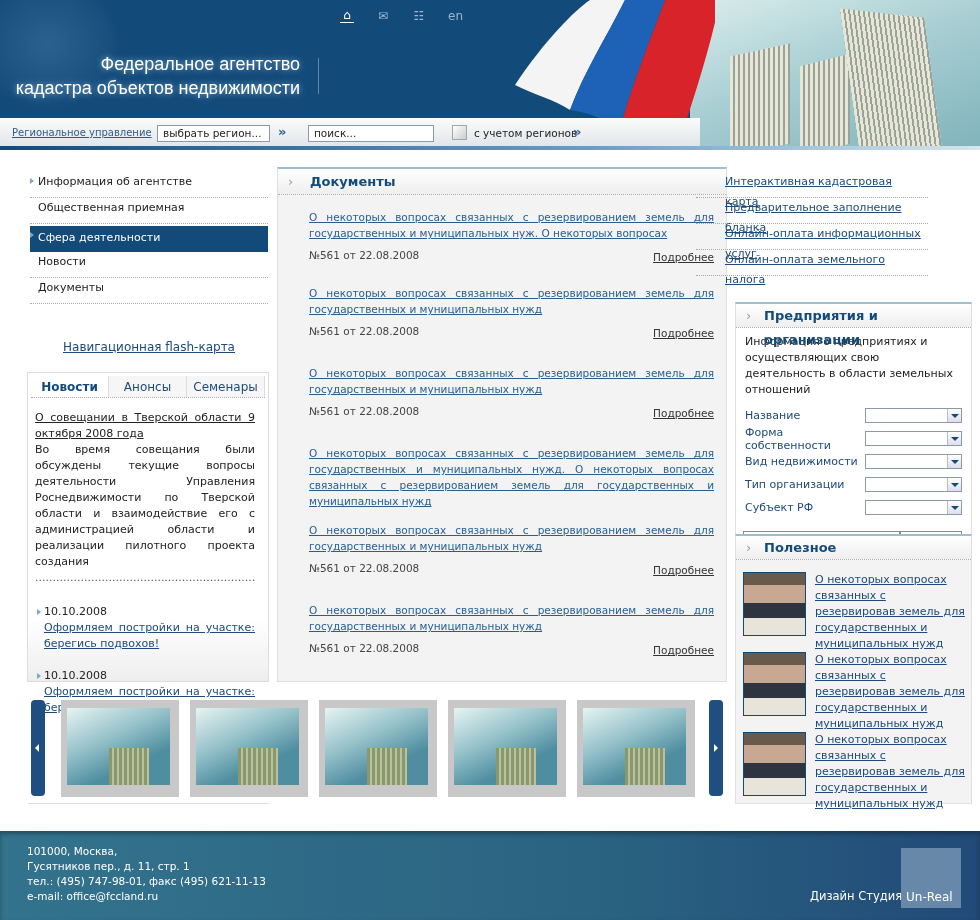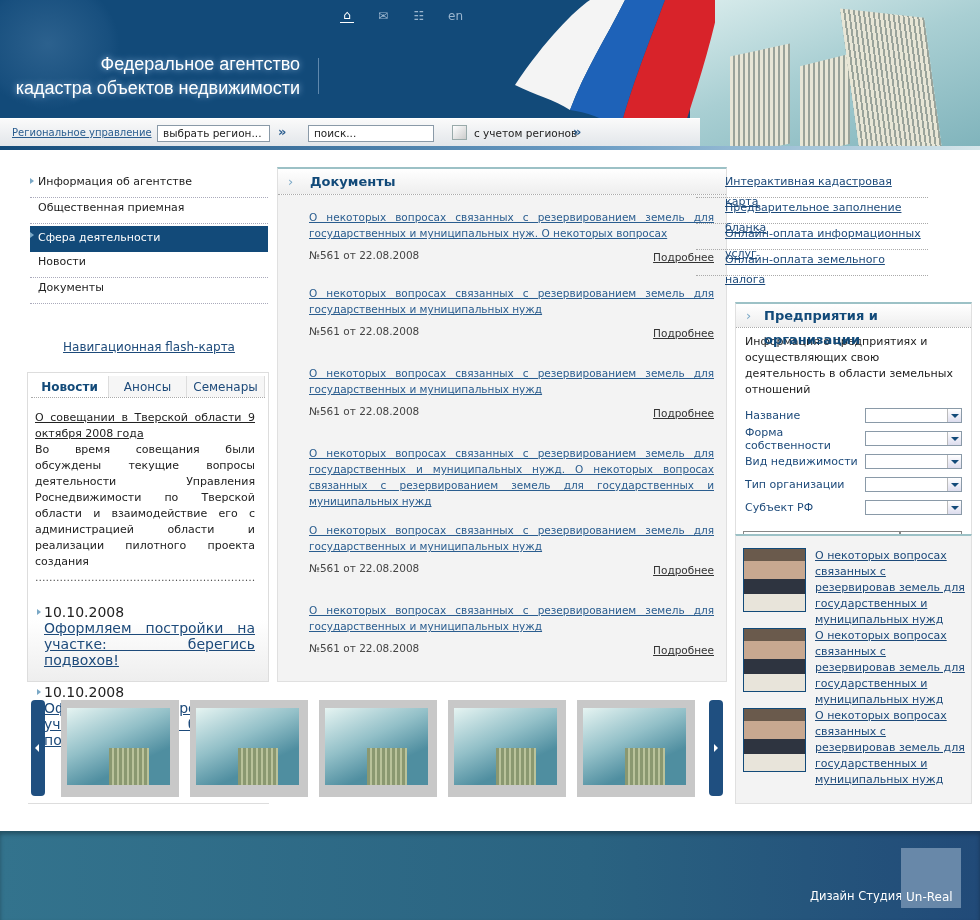--- a/index.html
+++ b/index.html
@@ -31,21 +31,21 @@
 .lnav .it.active{background:#124a79;color:#fff;border-bottom:none;margin-top:2px;height:26px;line-height:24px}
 .lnav .first:before{content:"";position:absolute;left:0;top:6px;border-left:4px solid #7aa8c6;border-top:3px solid transparent;border-bottom:3px solid transparent}
 .flashmap{position:absolute;left:30px;top:340px;width:238px;text-align:center;font-size:12px;color:#1d4a7a}
 .newsbox{position:absolute;left:27px;top:372px;width:242px;height:310px;border:1px solid #ddd;background:linear-gradient(#fff 80%,#eee)}
 .tabs{display:flex;margin:3px 3px 0;height:22px;border-bottom:1px dotted #aaa}
 .tab{flex:1;text-align:center;font-size:12px;line-height:22px;color:#1d4a7a;border-right:1px solid #ddd;background:#f6f6f6}
 .tab.on{font-weight:bold;color:#124a79;background:#fff}
 .newsbody{padding:12px 13px 0 7px;font-size:11px;line-height:16px;text-align:justify;color:#222}
 .newsbody .ttl{color:#222}
 .dots{text-align:center;color:#555;margin:4px 0 6px;letter-spacing:0;overflow:hidden;white-space:nowrap;height:14px;line-height:8px}
-.nitem{position:relative;padding-left:9px;margin-top:16px;font-size:14px;line-height:16px}
+.nitem{position:relative;padding-left:9px;margin-top:16px;font-size:11px;line-height:16px}
 .nitem:before{content:"";position:absolute;left:2px;top:5px;border-left:4px solid #7aa8c6;border-top:3px solid transparent;border-bottom:3px solid transparent}
 .nitem a{color:#1d4a7a;display:block}
 
 .docs{position:absolute;left:277px;top:167px;width:450px;height:515px;background:#f3f3f3;border:1px solid #e0e0e0;border-top:2px solid #9cc1c6}
 .docs .hd{height:26px;line-height:26px;padding-left:32px;font-weight:bold;font-size:13px;color:#124a79;border-bottom:1px dotted #aaa;background:linear-gradient(#fff,#eee);position:relative}
 .docs .hd:before,.box .hd:before{content:"›";position:absolute;left:10px;top:0;color:#7aa8c6;font-weight:normal}
 .doc{position:absolute;left:31px;width:405px}
 .doc a{display:block;text-align:justify;text-align-last:left;font-size:10.5px;line-height:16px;color:#2a5d8f}
 .doc .meta{margin-top:8px;font-size:10.5px;color:#444;display:flex;justify-content:space-between}
 .doc .meta a{color:#333;display:inline}
@@ -235,20 +235,21 @@
         <i></i>
       </div>
     </div>
   <div class="btns">
     <button class="btn">Добавить организацию</button>
     <button class="btn" style="padding:17px 10px">Найти</button>
   </div>
 </div>
 
 <div class="box useful">
+  <div class="hd">Полезное</div>
   <div class="ui">
       <div class="thumb"></div>
       <a href="#">О некоторых вопросах связанных с резервировав земель для государственных и муниципальных нужд</a>
     </div>
   <div class="ui">
       <div class="thumb"></div>
       <a href="#">О некоторых вопросах связанных с резервировав земель для государственных и муниципальных нужд</a>
     </div>
   <div class="ui">
       <div class="thumb"></div>
@@ -276,17 +277,23 @@
     </div>
   <div class="cimg" style="left:546px">
       <div></div>
       <b></b>
     </div>
   <div class="cbtn r"></div>
 </div>
 <div class="hr2"></div>
 
 <div class="footer">
+  <div class="faddr">
+    <div>101000, Москва,</div>
+    <div>Гусятников пер., д. 11, стр. 1</div>
+    <div>тел.: (495) 747-98-01, факс (495) 621-11-13</div>
+    <div>e-mail: office@fccland.ru</div>
+  </div>
   <div class="fdes">Дизайн Студия</div>
   <div class="fbox">
       <span>Un-Real</span>
     </div>
 </div>
 
 </body></html>

